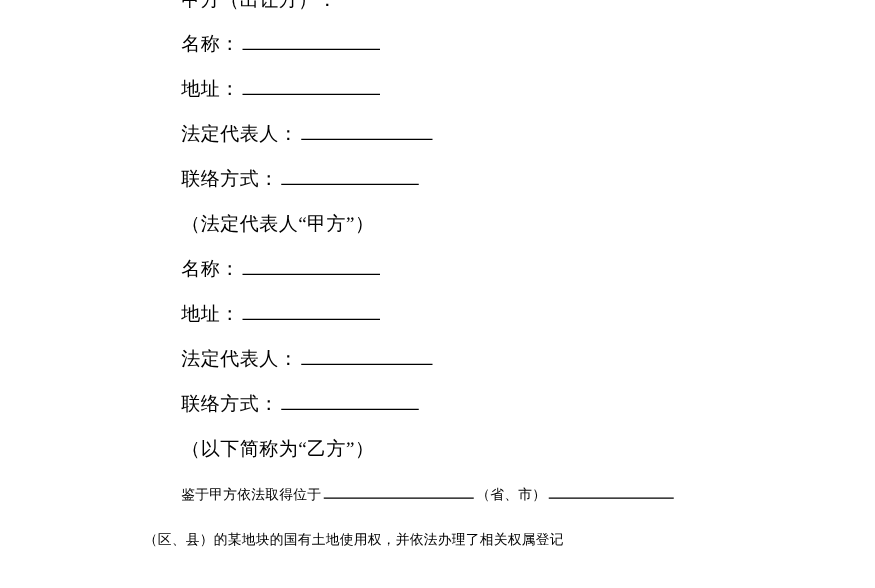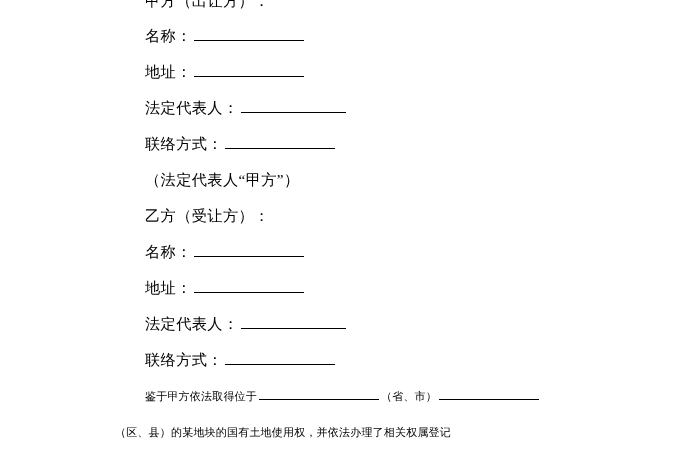--- a/index.html
+++ b/index.html
@@ -84,38 +84,38 @@
   <div class="doc-line indent-1">
     <span>法定代表人：</span><span class="blank b-105"></span>
   </div>
 
   <div class="doc-line indent-1">
     <span>联络方式：</span><span class="blank b-110"></span>
   </div>
 
   <div class="doc-line indent-1">（法定代表人“甲方”）</div>
 
-  <div class="doc-line indent-1">乙方（受让方）：</div>
 
   <div class="doc-line indent-1">
     <span>名称：</span><span class="blank b-110"></span>
   </div>
 
   <div class="doc-line indent-1">
     <span>地址：</span><span class="blank b-110"></span>
   </div>
 
   <div class="doc-line indent-1">
     <span>法定代表人：</span><span class="blank b-105"></span>
   </div>
 
   <div class="doc-line indent-1">
     <span>联络方式：</span><span class="blank b-110"></span>
   </div>
 
+  <div class="doc-line indent-1">（以下简称为“乙方”）</div>
 
   <div class="just indent-1">
     <span>鉴于甲方依法取得位于</span><span class="blank b-120"></span><span>（省、市）</span><span class="blank b-100"></span>
   </div>
 
   <div class="just indent-0">（区、县）的某地块的国有土地使用权，并依法办理了相关权属登记</div>
 
 </div>
 
 </body></html>

